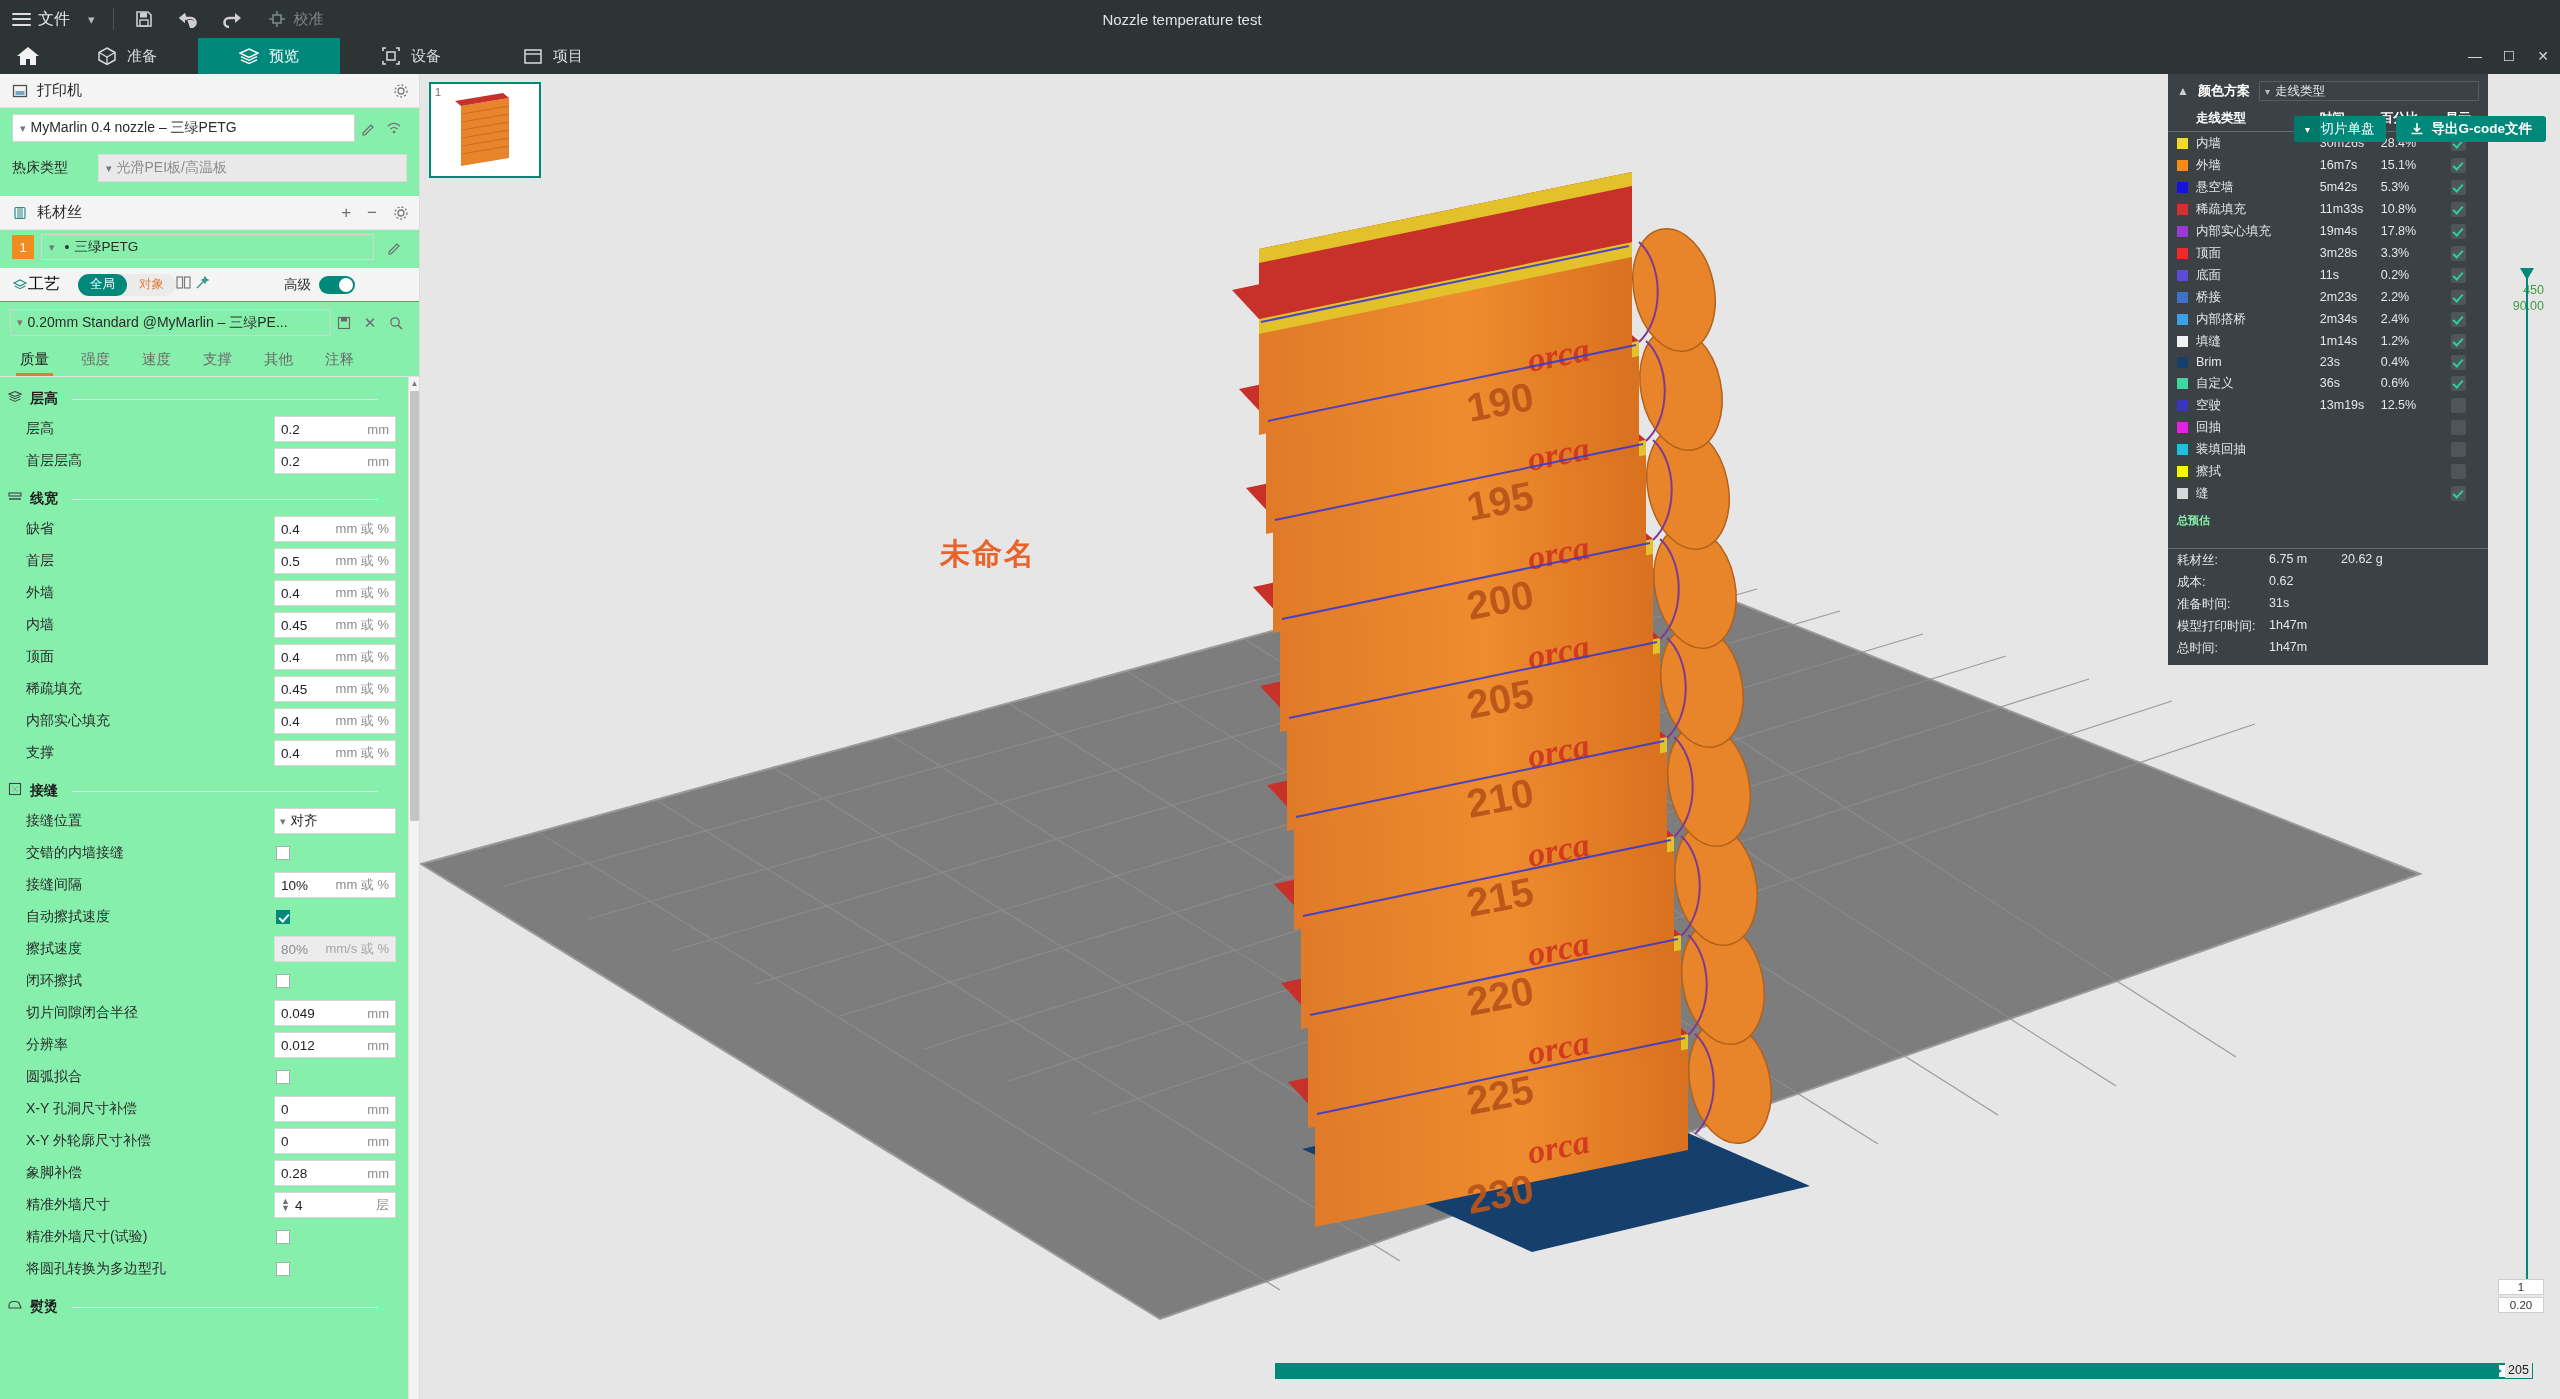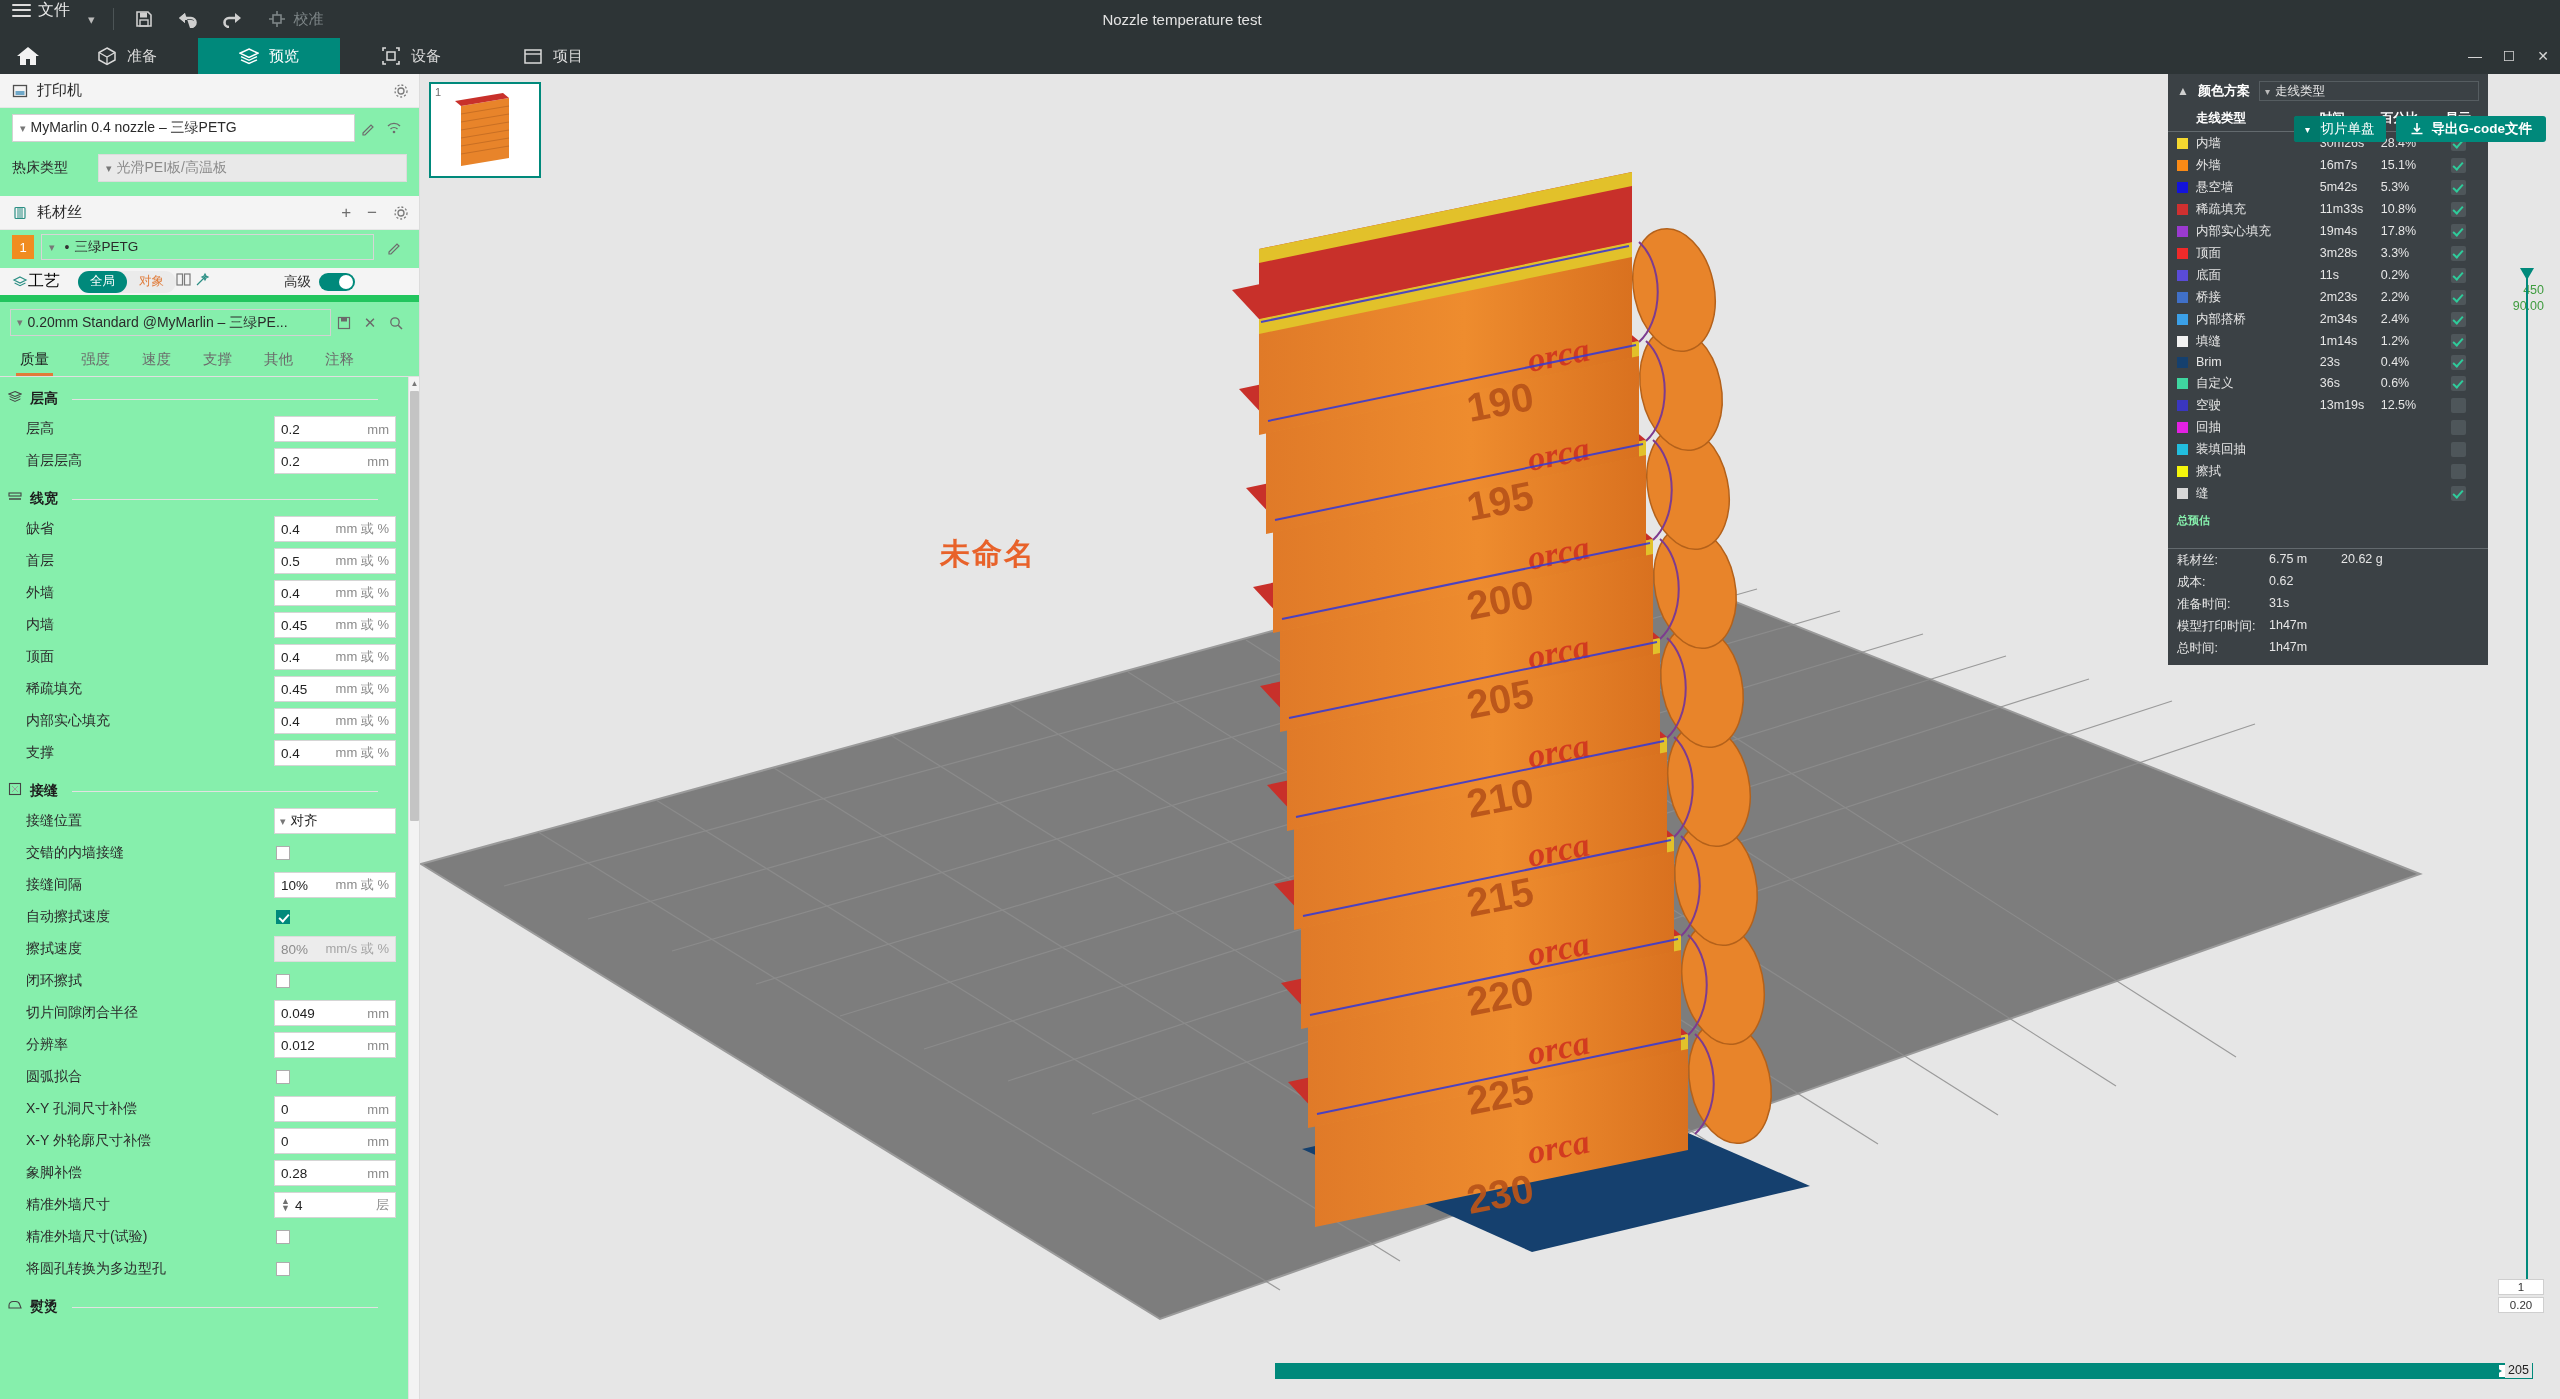--- a/index.html
+++ b/index.html
@@ -10,21 +10,21 @@
     background: #f0f0f0;
   }
   .app { position: relative; width: 2560px; height: 1399px; }
 
   
   .menubar {
     position: absolute; left:0; top:0; width:2560px; height:38px;
     background:#2d3436; display:flex; align-items:center; color:#e8e8e8;
   }
   .menubar .file-btn {
-    display:flex; align-items:flex-start; gap:7px; padding:0 12px; height:38px;
+    display:flex; align-items:center; gap:7px; padding:0 12px; height:38px;
     font-size:16px; color:#e9e9e9;
   }
   .hamburger { display:inline-block; width:19px; }
   .hamburger i { display:block; height:2px; background:#ddd; margin:3.5px 0; border-radius:1px; }
   .chev-down { font-size:13px; color:#bbb; padding:0 10px 0 6px; }
   .menu-sep { width:1px; height:22px; background:#4c5456; margin:0 8px; }
   .mb-icon { width:44px; height:38px; display:flex; align-items:center; justify-content:center; color:#cfcfcf; }
   .mb-icon svg { display:block; }
   .calib { display:flex; align-items:center; gap:8px; padding:0 14px; font-size:15px; color:#7d8587; }
 
@@ -80,21 +80,21 @@
   .fil-num {
     width:22px; height:24px; background:#f08c20; color:#fff; font-size:13px;
     display:flex; align-items:center; justify-content:center;
   }
   .fil-box {
     flex:1; height:26px; border:1px solid #d6d6d6; display:flex; align-items:center;
     padding:0 7px; font-size:13.5px; color:#2b2b2b; gap:5px;
   }
   .dot { color:#333; font-size:14px; line-height:0; }
 
-  .proc-head { display:flex; align-items:center; height:34px; padding:0 12px; background:#f4f4f4; border-bottom:7px solid #22c55e; position:relative;}
+  .proc-head { display:flex; align-items:center; height:34px; padding:0 12px; background:#f4f4f4; border-bottom:1px solid #22c55e; position:relative;}
   .pill-group { display:flex; align-items:center; background:#ebebeb; border-radius:12px; margin-left:18px; height:22px;}
   .pill { font-size:12.5px; padding:0 12px; height:22px; display:flex; align-items:center; border-radius:12px; }
   .pill.on { background:#00897b; color:#fff; }
   .pill.off { color:#e07b39; }
   .adv { position:absolute; right:64px; display:flex; align-items:center; gap:8px; font-size:13.5px; color:#2b2b2b;}
   .toggle { width:36px; height:18px; border-radius:9px; background:#00897b; position:relative; }
   .toggle::after { content:""; position:absolute; right:2px; top:2px; width:14px; height:14px; border-radius:50%; background:#fff; }
 
   .preset-row { display:flex; align-items:center; padding:7px 10px 5px 10px; gap:0; }
   .preset-box { flex:1; height:27px; border:1px solid #d2d2d2; display:flex; align-items:center; padding:0 6px; font-size:14px; color:#2b2b2b; }

